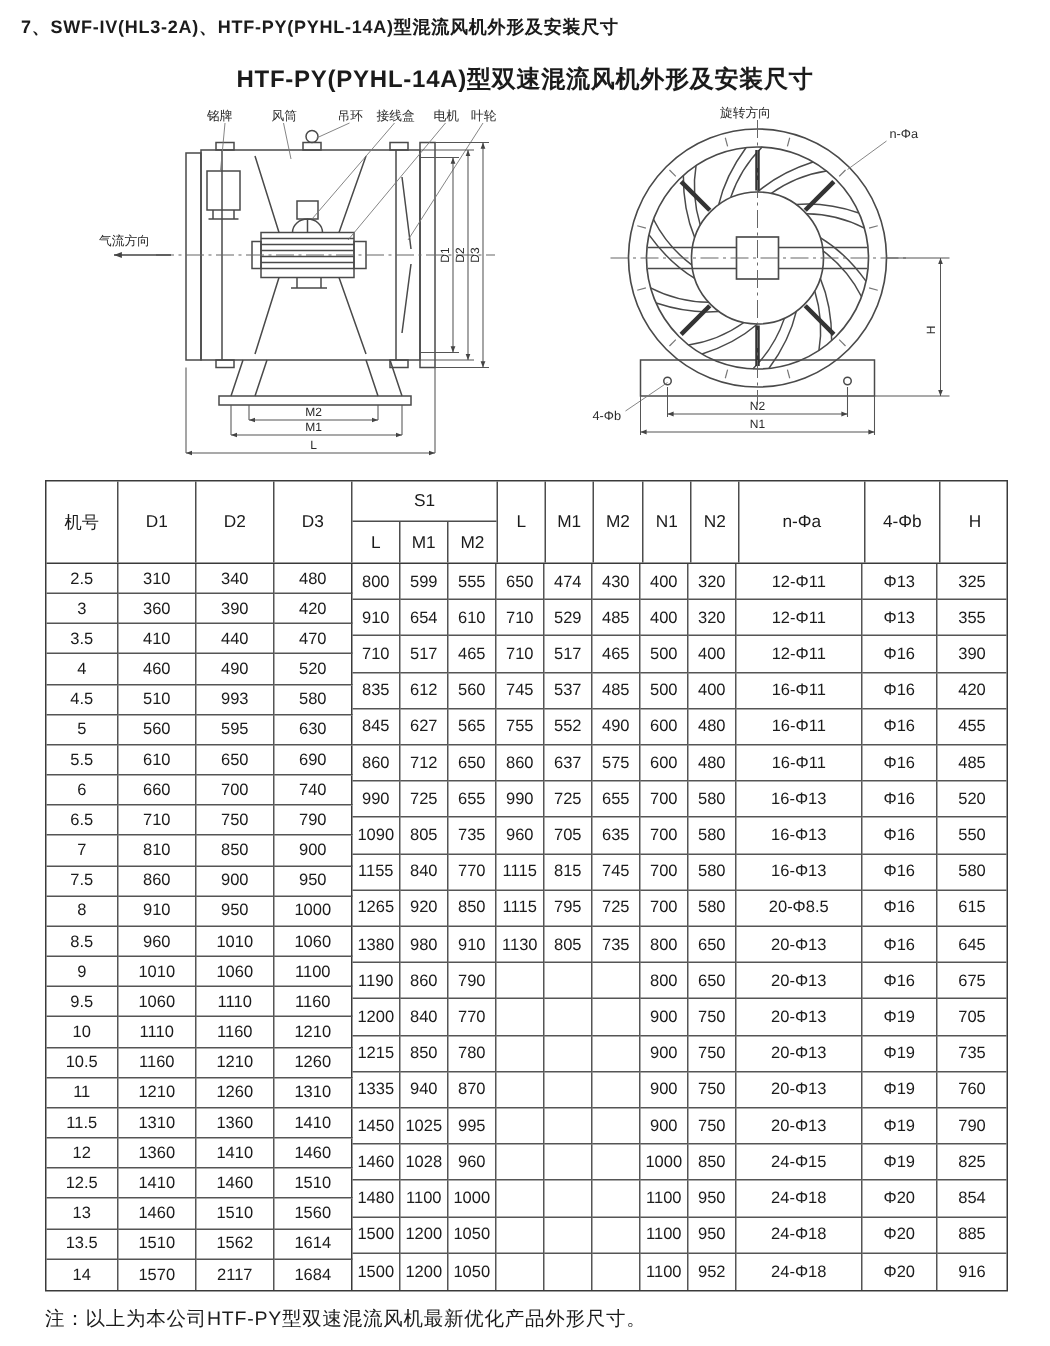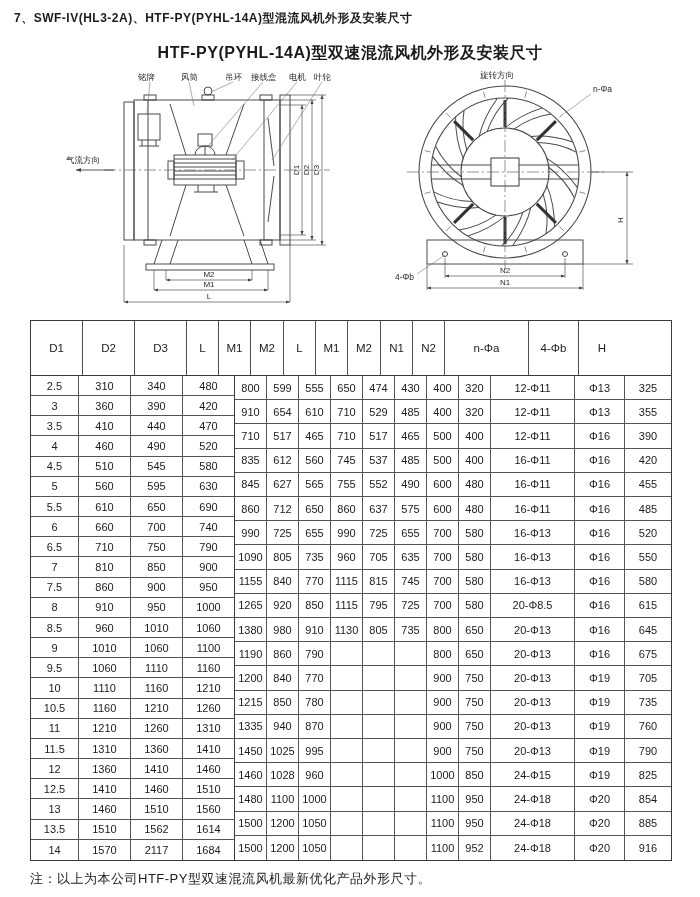--- a/index.html
+++ b/index.html
@@ -204,24 +204,26 @@
     <text class="lbl" x="200" y="24">n-Φa</text>
     <text class="lbl" x="2" y="212">4-Φb</text>
     <text class="dim" x="230" y="152" text-anchor="middle" transform="rotate(-90 230 152)">H</text>
     <text class="dim" x="112" y="205" text-anchor="middle">N2</text>
     <text class="dim" x="112" y="217" text-anchor="middle">N1</text>
   </svg>
 </div>
 
 <div class="tbl">
   <div class="thead">
+    <div class="th" style="flex:0 0 48px">机号</div>
     <div class="th" style="flex:0 0 52px">D1</div>
     <div class="th" style="flex:0 0 52px">D2</div>
     <div class="th" style="flex:0 0 52px">D3</div>
     <div class="hgroup" style="flex:0 0 96px">
+      <div class="gtop">S1</div>
       <div class="gsub">
         <div class="gcell">L</div>
         <div class="gcell">M1</div>
         <div class="gcell">M2</div>
       </div>
     </div>
     <div class="hgroup" style="flex:0 0 96px">
       <div class="gsub">
         <div class="gcell">L</div>
         <div class="gcell">M1</div>
@@ -247,21 +249,21 @@
         <div class="cell">3.5</div>
         <div class="cell">410</div>
         <div class="cell">440</div>
         <div class="cell">470</div>
         <div class="cell">4</div>
         <div class="cell">460</div>
         <div class="cell">490</div>
         <div class="cell">520</div>
         <div class="cell">4.5</div>
         <div class="cell">510</div>
-        <div class="cell">545</div>
+        <div class="cell">993</div>
         <div class="cell">580</div>
         <div class="cell">5</div>
         <div class="cell">560</div>
         <div class="cell">595</div>
         <div class="cell">630</div>
         <div class="cell">5.5</div>
         <div class="cell">610</div>
         <div class="cell">650</div>
         <div class="cell">690</div>
         <div class="cell">6</div>

